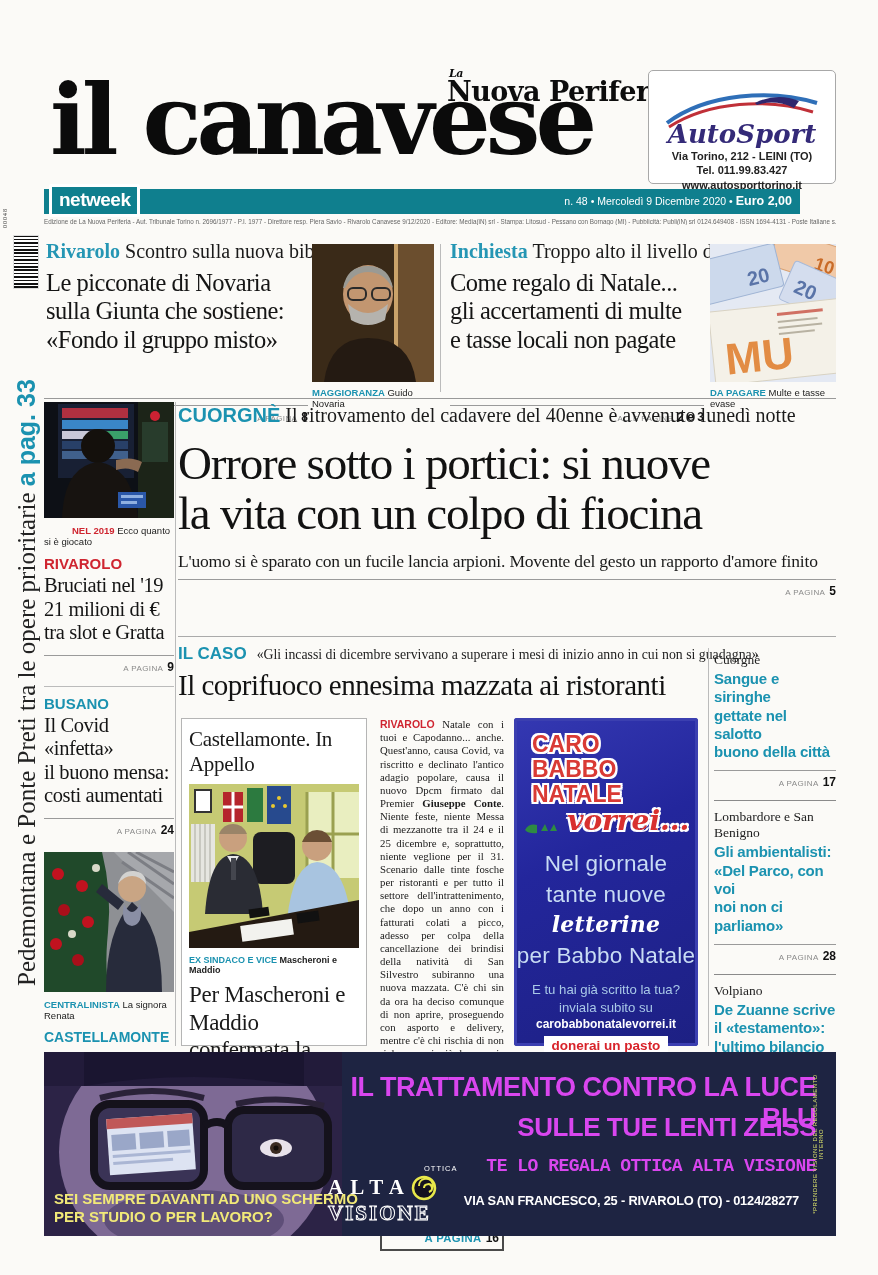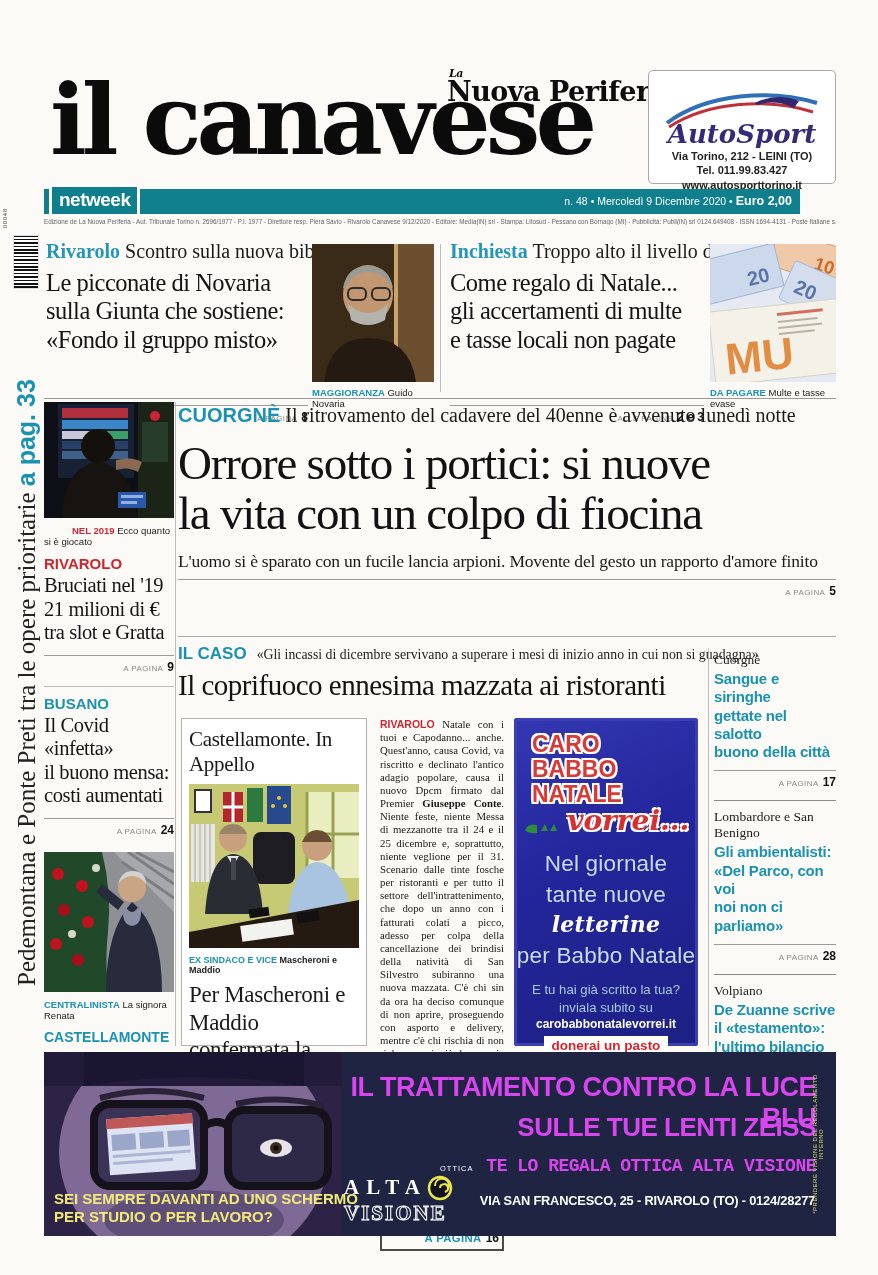--- a/index.html
+++ b/index.html
@@ -95,21 +95,21 @@
   .rc .pageref{margin-top:9px;}
   .rc .sep{border-top:1px solid #8a8a8a;margin:10px 0 8px;}
 
   
   .bottomad{background:#1e2442;overflow:hidden;}
   .bq{position:absolute;left:10px;bottom:9px;font-family:"Liberation Sans",sans-serif;font-weight:bold;font-size:15px;color:#f1e978;line-height:1.25;}
   .bh{position:absolute;left:300px;width:472px;text-align:right;font-family:"Liberation Sans",sans-serif;font-weight:bold;color:#d946ef;letter-spacing:-0.5px;margin-top:12px;}
   .bh1{top:8px;font-size:27px;}
   .bh2{top:48px;font-size:26px;}
   .bh3{top:92px;font-size:18px;font-family:Liberation Mono, monospace;}
-  .blogo-row{position:absolute;left:300px;bottom:10px;width:480px;display:flex;align-items:center;justify-content:center;}
+  .blogo-row{position:absolute;left:284px;bottom:10px;width:480px;display:flex;align-items:center;justify-content:center;}
   .alta{font-family:"Liberation Serif",serif;color:#fff;font-size:21px;letter-spacing:7px;font-weight:bold;}
   .visione{font-family:"Liberation Serif",serif;font-size:21px;letter-spacing:2px;font-weight:bold;color:transparent;-webkit-text-stroke:1px #fff;}
   .ottica{position:absolute;top:-11px;left:96px;font-family:"Liberation Sans",sans-serif;font-size:7.5px;color:#fff;letter-spacing:1px;}
   .baddr{font-family:"Liberation Sans",sans-serif;font-weight:bold;font-size:13.5px;color:#fff;letter-spacing:-0.2px;transform:scaleX(.95);white-space:nowrap;}
   .bside{position:absolute;right:-62px;top:86px;transform:rotate(-90deg);font-family:"Liberation Sans",sans-serif;font-size:6px;color:#d9e06a;letter-spacing:.5px;width:160px;text-align:center;}
 </style>
 </head>
 <body>
 
 <div class="page">

